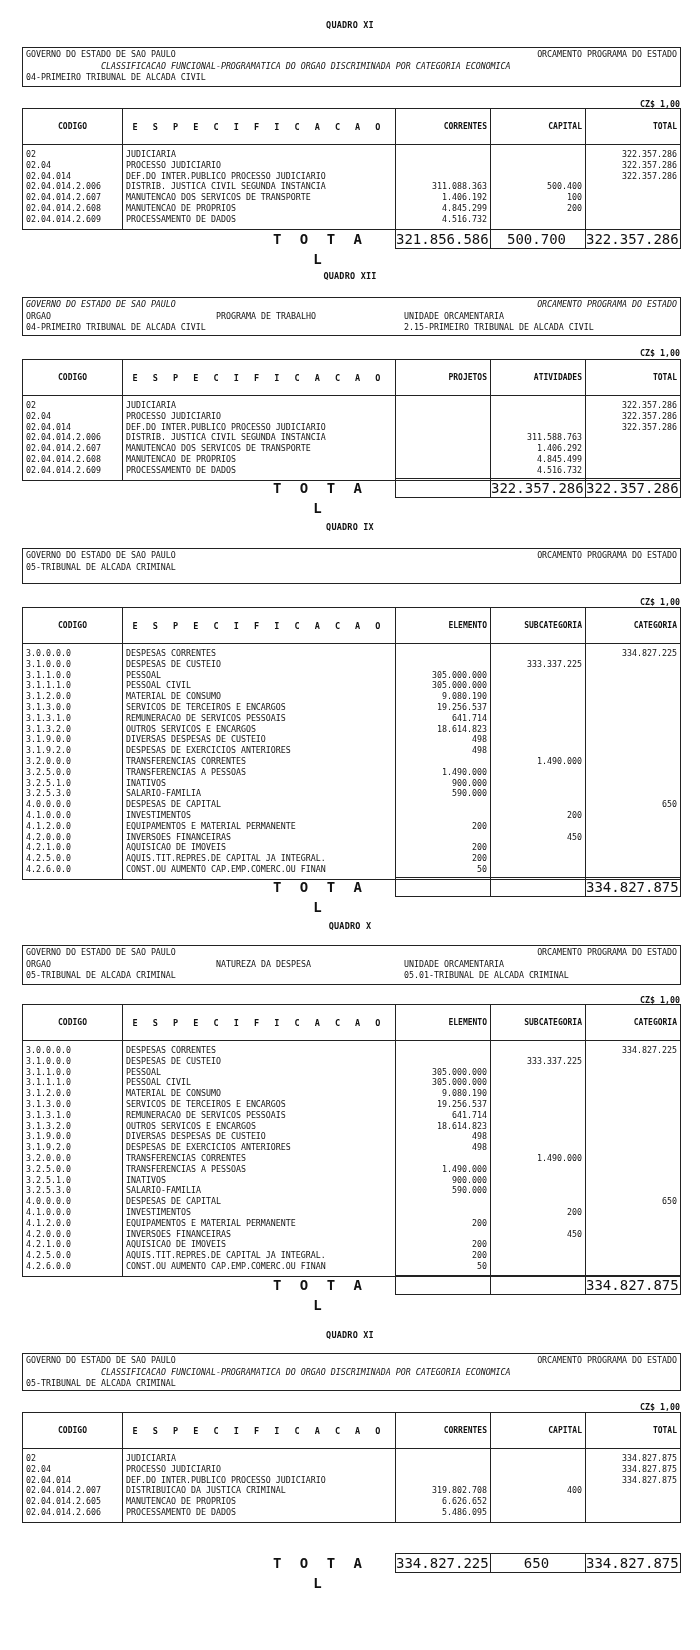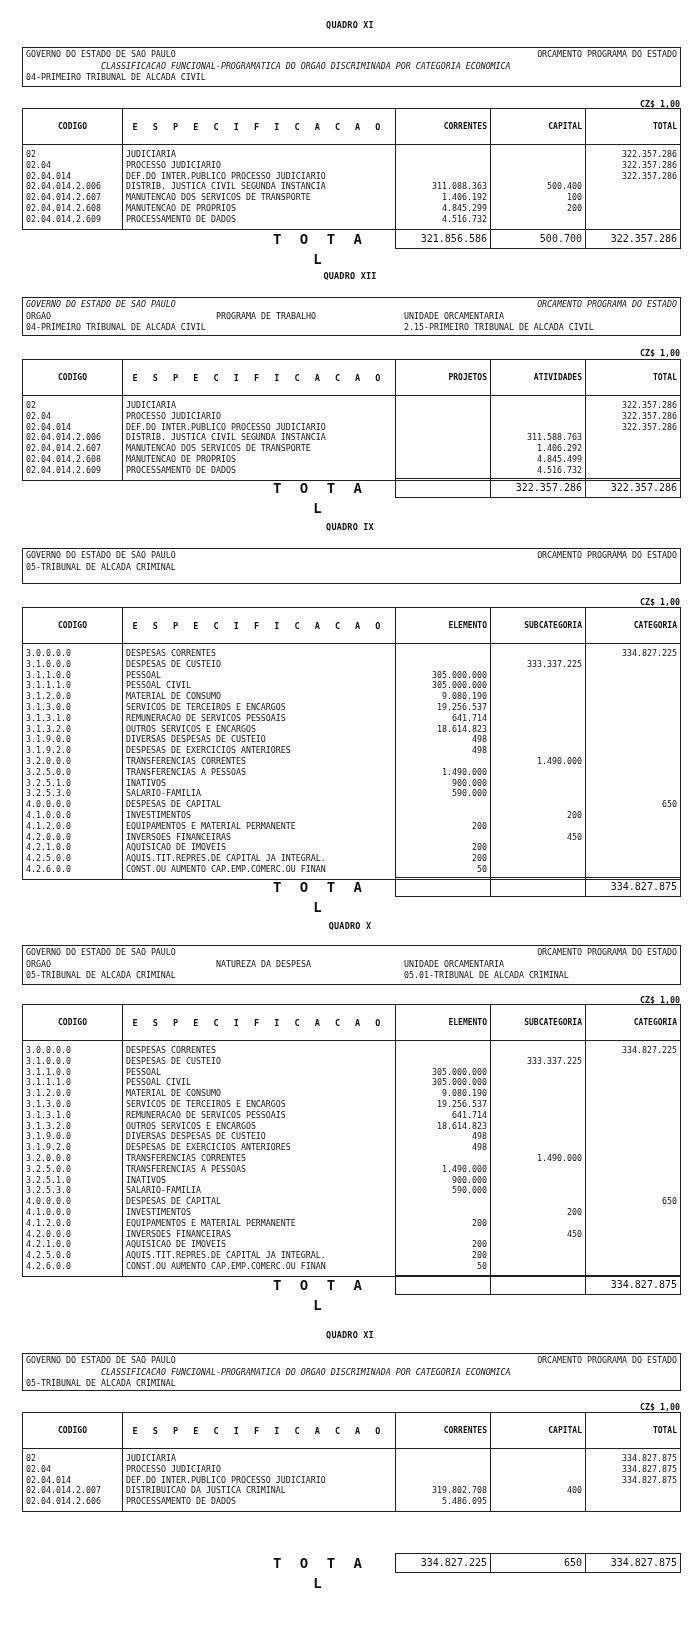--- a/index.html
+++ b/index.html
@@ -16,21 +16,21 @@
   table.t { position:absolute; left:22px; width:659px; border-collapse:collapse; font-size:8.3px; table-layout:fixed; }
   table.t th { border:1.3px solid #222; height:17px; font-weight:bold; font-size:8px; padding:9px 3px; }
   table.t th.spec { letter-spacing:5px; font-size:8.5px; }
   table.t th.num { text-align:right; }
   table.t td { border-left:1.3px solid #222; border-right:1.3px solid #222; padding:0 3px; height:10.8px; line-height:10.8px; white-space:nowrap; overflow:hidden; }
   table.t td.num { text-align:right; }
   table.t tr.first td { padding-top:4px; }
   table.t tr.last td { border-bottom:1.3px solid #222; padding-bottom:4px; }
   .total { position:absolute; left:0; width:700px; height:20px; }
   .total .lbl { position:absolute; left:260px; width:120px; text-align:center; font-weight:bold; letter-spacing:5px; font-size:14px; line-height:20px; }
-  .total .cell { position:absolute; top:0; height:20px; border:1.3px solid #222; box-sizing:border-box; text-align:right; font-size:10px; line-height:18px; padding-right:3px; }
+  .total .cell { position:absolute; top:0; height:20px; border:1.3px solid #222; box-sizing:border-box; text-align:center; font-size:14px; line-height:18px; padding-right:3px; }
   .c-codigo { width:100px; }
   .c-spec { width:273px; }
   .c-n { width:95px; }
 </style>
 </head>
 <body>
 
 <div id="doc">
     <div class="qtitle" style="top:20px">QUADRO XI</div>
     <div class="hbox" style="top:47px;height:40px">
@@ -640,20 +640,27 @@
           <td class="num"></td>
           <td class="num">334.827.875</td>
         </tr>
         <tr class="">
           <td class="">02.04.014.2.007</td>
           <td class="">DISTRIBUICAO DA JUSTICA CRIMINAL</td>
           <td class="num">319.802.708</td>
           <td class="num">400</td>
           <td class="num"></td>
         </tr>
+        <tr class="">
+          <td class="">02.04.014.2.605</td>
+          <td class="">MANUTENCAO DE PROPRIOS</td>
+          <td class="num">6.626.652</td>
+          <td class="num"></td>
+          <td class="num"></td>
+        </tr>
         <tr class="last">
           <td class="">02.04.014.2.606</td>
           <td class="">PROCESSAMENTO DE DADOS</td>
           <td class="num">5.486.095</td>
           <td class="num"></td>
           <td class="num"></td>
         </tr>
       </tbody>
     </table>
     <div class="total" style="top:1553px">

